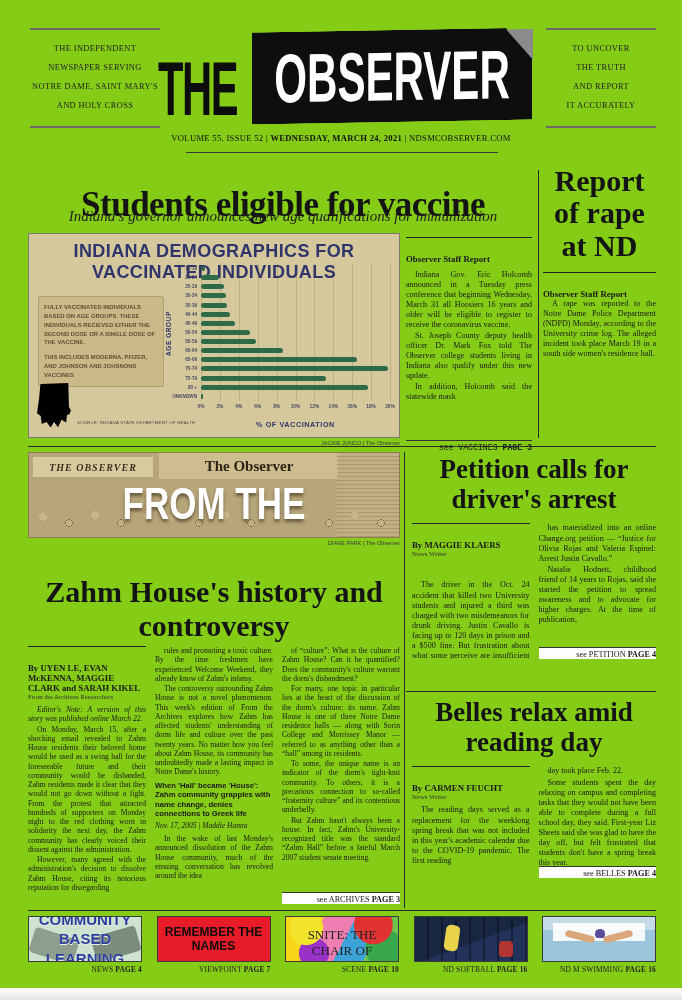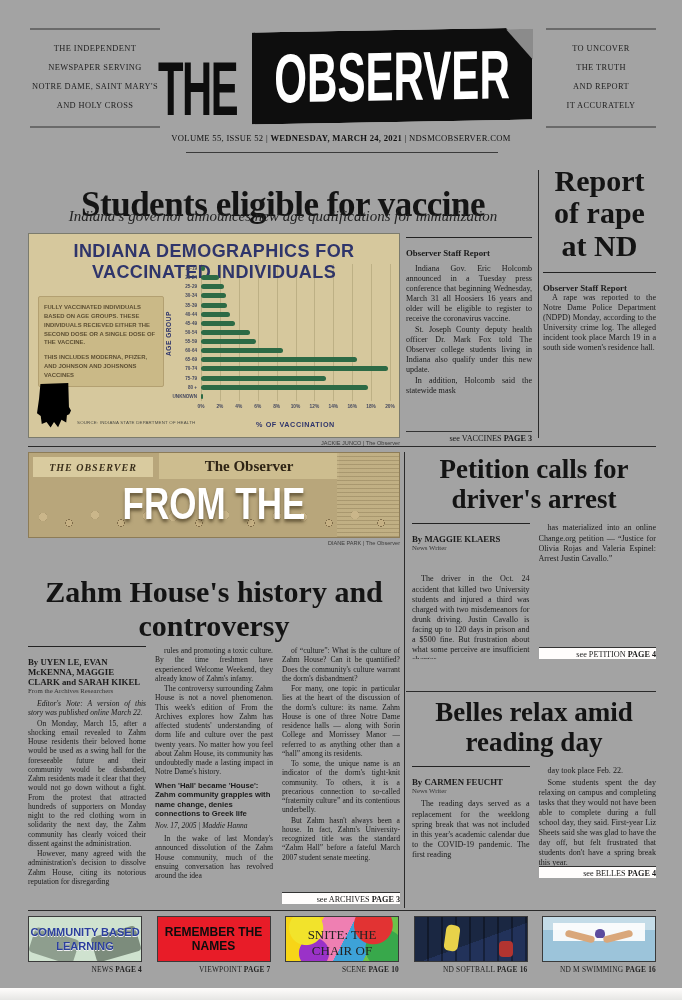--- a/index.html
+++ b/index.html
@@ -1,16 +1,16 @@
 <!DOCTYPE html>
 <html><head>
 <meta charset="utf-8">
 <style>
   html,body{margin:0;padding:0;background:#e9e9e7;}
-  .page{position:relative;width:682px;height:1000px;background:#a3a3a3;overflow:hidden;
+  .page{position:relative;width:682px;height:1000px;background:#84cc16;overflow:hidden;
         font-family:"Liberation Serif","DejaVu Serif",serif;color:#1a1a1a;}
   .sans{font-family:"Liberation Sans","DejaVu Sans",sans-serif;}
 
   
   .mast-left,.mast-right{position:absolute;top:28px;border-top:2px solid #6a6a6a;border-bottom:2px solid #6a6a6a;
         text-align:center;font-size:8.4px;letter-spacing:.4px;line-height:2.25;padding:10px 0;color:#222;}
   .mast-left{left:30px;width:130px;}
   .mast-right{left:546px;width:110px;}
   .mast-left span,.mast-right span{display:block;}
   .mast-the{position:absolute;left:158px;top:44px;font-weight:bold;font-size:58px;
@@ -22,28 +22,28 @@
         clip-path:polygon(0 0,100% 0,100% 100%);transform:skewY(-1deg);}
   .mast-observer{color:#fff;font-weight:bold;font-size:54px;transform:scale(.78,1.28);letter-spacing:0px;white-space:nowrap;}
   .vol{position:absolute;left:0;top:133px;width:682px;text-align:center;font-size:8.6px;letter-spacing:.3px;color:#111;}
   .vol b{font-weight:bold;}
   .vol-rule{position:absolute;left:186px;top:152px;width:312px;border-top:1.5px solid #3a3a3a;}
 
   
   .lead-head{position:absolute;left:28px;top:162px;width:510px;text-align:center;font-weight:bold;
         font-size:35px;letter-spacing:-.5px;white-space:nowrap;color:#141414;}
   .lead-sub{position:absolute;left:28px;top:208px;width:510px;text-align:center;font-style:italic;font-size:15px;color:#222;}
-  .byline{border-top:1.5px solid #222;padding-top:10px;font-weight:bold;font-size:8.8px;}
+  .byline{border-top:1.5px solid #222;padding-top:16px;font-weight:bold;font-size:8.8px;}
   .byrole{font-size:6.8px;font-weight:normal;color:#333;}
   .coltext p{margin:0 0 1px 0;font-size:8.1px;line-height:1.24;text-align:justify;text-indent:9px;}
   .vax-col{position:absolute;left:406px;top:237px;width:126px;height:201px;overflow:hidden;}
   .vax-col .coltext{margin-top:6px;}
   .jump{border-top:1px solid #333;margin-top:4px;padding-top:2px;text-align:right;font-size:8.2px;}
   .jump b{font-weight:bold;}
-  .vax-jump{position:absolute;left:406px;top:427px;width:126px;}
+  .vax-jump{position:absolute;left:406px;top:436px;width:126px;font-family:Liberation Mono, monospace;}
   .vrule1{position:absolute;left:538px;top:170px;width:1px;height:268px;background:#2a2a2a;}
 
   
   .rape-col{position:absolute;left:543px;top:165px;width:113px;}
   .rape-head{font-size:30px;font-weight:bold;line-height:1.08;text-align:center;margin:0 0 10px 0;color:#141414;}
   .rape-col .coltext{}
 
   
   .chart{position:absolute;left:28px;top:233px;width:372px;height:205px;background:#d6c89d;border:1.5px solid #7b7b6d;box-sizing:border-box;}
   .chart-title{position:absolute;left:0;top:7px;width:100%;text-align:center;font-weight:bold;font-size:18px;
@@ -119,21 +119,21 @@
   .teasers{position:absolute;left:28px;top:916px;width:628px;display:flex;justify-content:space-between;}
   .teaser{width:114px;}
   .thumb{height:46px;border:1px solid #3a3a3a;box-sizing:border-box;position:relative;overflow:hidden;
         display:flex;align-items:center;justify-content:center;text-align:center;}
   .tcap{margin-top:3px;text-align:right;font-size:7.4px;letter-spacing:.2px;color:#222;}
   .tcap b{font-weight:bold;}
   .th-news{background:#cfe2cf;}
   .th-news .hand1,.th-news .hand2{position:absolute;width:46px;height:26px;background:#8e9e8e;border-radius:4px;}
   .th-news .hand1{left:2px;bottom:2px;transform:rotate(18deg);}
   .th-news .hand2{right:2px;bottom:4px;transform:rotate(-16deg);background:#7c8c7c;}
-  .th-news .ttext{position:relative;font-weight:bold;font-size:11px;line-height:1.3;color:#2b3f9c;
+  .th-news .ttext{position:relative;font-weight:bold;font-size:15px;line-height:1.3;color:#2b3f9c;
         font-family:"Liberation Sans","DejaVu Sans",sans-serif;text-shadow:0 1px 0 #eee;}
   .th-view{background:#e81c28;}
   .th-view .ttext{font-weight:bold;font-size:12px;line-height:1.2;color:#0d0d0d;font-family:"Liberation Sans","DejaVu Sans",sans-serif;}
   .th-scene{background:
         radial-gradient(circle at 18% 25%,#f2e32b 0 17%,transparent 18%),
         radial-gradient(circle at 78% 18%,#e23333 0 20%,transparent 21%),
         radial-gradient(circle at 88% 72%,#38a84b 0 18%,transparent 19%),
         radial-gradient(circle at 25% 82%,#9a32c8 0 16%,transparent 17%),
         linear-gradient(118deg,#f7d517 0 28%,#ef7fb2 28% 52%,#3da2d8 52% 74%,#6cc24a 74%);}
   .th-scene .ttext{font-weight:normal;font-size:13px;line-height:1.25;color:#222;margin-top:24px;}
@@ -361,20 +361,21 @@
           <div>By MAGGIE KLAERS</div>
           <div class="byrole">News Writer</div>
         </div>
         <div class="coltext" style="margin-top:23px;">
           <p>The driver in the Oct. 24 accident that killed two University students and injured a third was charged with two misdemeanors for drunk driving. Justin Cavallo is facing up to 120 days in prison and a $500 fine. But frustration about what some perceive are insufficient charges</p>
         </div>
       </div>
       <div class="rcol">
         <div class="coltext">
           <p>has materialized into an online Change.org petition — “Justice for Olivia Rojas and Valeria Espinel: Arrest Justin Cavallo.”</p>
+          <p>Natalie Hodnett, childhood friend of 14 years to Rojas, said she started the petition to spread awareness and to advocate for higher charges. At the time of publication,</p>
         </div>
         <div class="jump r-jump">
           <span>see PETITION </span><b>PAGE 4</b>
         </div>
       </div>
     </div>
   </div>
 
   <div class="hr-mid"></div>
 

